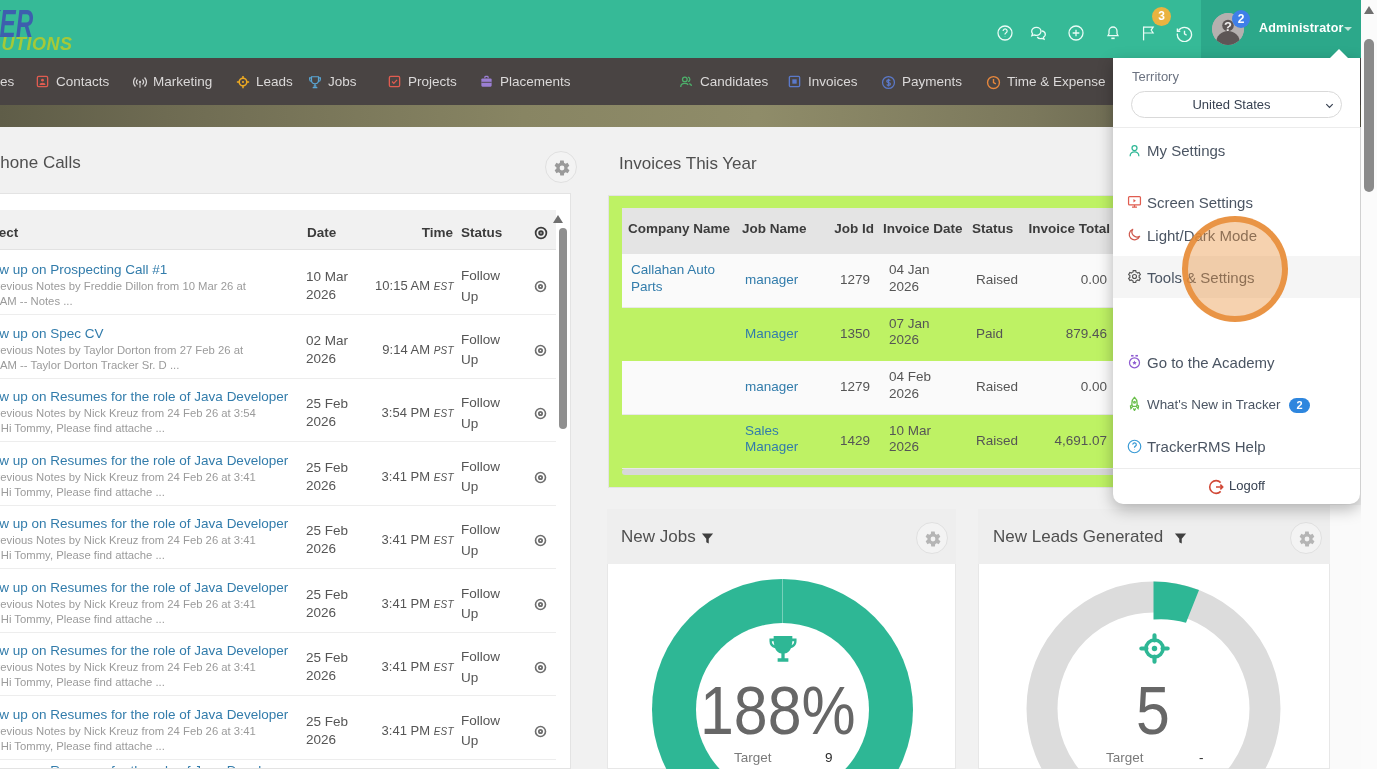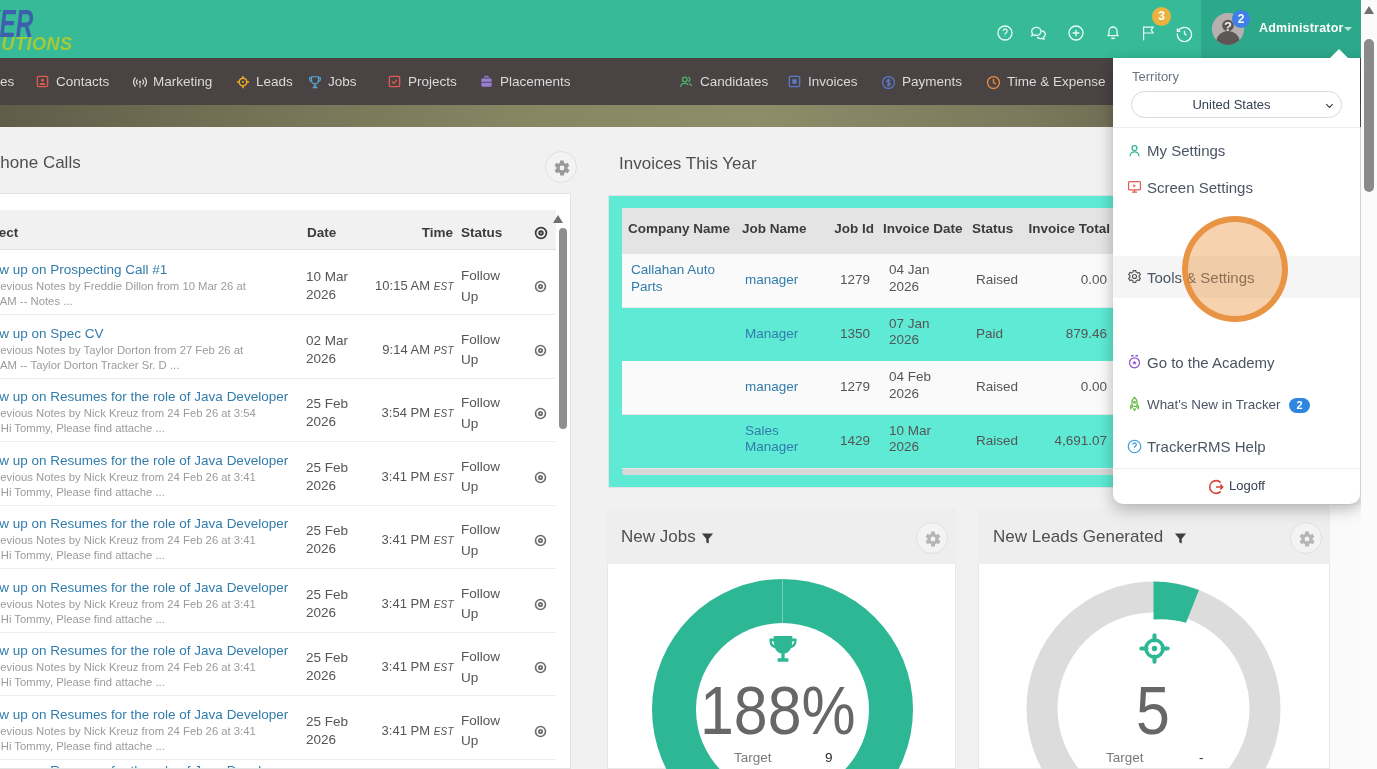--- a/index.html
+++ b/index.html
@@ -32,21 +32,21 @@
   #pc-head { position:absolute; left:0; top:16px; width:565px; height:40px; background:#f1f1f1; border-bottom:1px solid #e2e2e2; font-weight:bold; font-size:13.5px; color:#3c3c3c; }
   .pcr { position:absolute; left:0; width:565px; height:64px; border-bottom:1px solid #ededed; }
   .pc-link { position:absolute; top:11px; font-size:13.5px; color:#327cab; white-space:nowrap; }
   .pc-sub { position:absolute; font-size:11.3px; color:#9b9b9b; white-space:nowrap; top:28px; line-height:15px; }
   .pc-date { position:absolute; left:315px; top:17px; font-size:13.5px; color:#555; line-height:18.3px; }
   .pc-time { position:absolute; right:102px; top:27px; font-size:13px; color:#555; white-space:nowrap; }
   .pc-time span { font-size:10px; letter-spacing:0.3px;font-style:italic; }
   .pc-status { position:absolute; left:470px; top:15px; font-size:13.5px; color:#555; line-height:20.5px; }
   .pc-eye { position:absolute; left:543px; top:29px; }
   
-  #inv-table { position:absolute; left:608px; top:195px; width:752px; height:293px; background:#5eead4; border:1px solid #e3e3e3; }
+  #inv-table { position:absolute; left:608px; top:195px; width:752px; height:293px; background:#bef264; border:1px solid #e3e3e3; }
   #inv-head { position:absolute; left:13px; top:12px; width:725px; height:46px; background:#e4e4e4; font-weight:bold; font-size:13.5px; color:#3c3c3c; }
   .invr { position:absolute; left:13px; width:725px; height:54px; border-bottom:1px solid #e8e8e8; font-size:13.5px; color:#555; }
   .inv2 { position:absolute; top:8px; line-height:16.8px; }
   .inv1 { position:absolute; top:18px; }
   
   .dch { position:absolute; top:509px; height:55px; background:#eeeeee; }
   .dcb { position:absolute; top:564px; height:205px; background:#fff; border:1px solid #e7e7e7; border-top:none; overflow:hidden; }
   .bignum { position:absolute; font-size:68px; color:#676767; transform:scaleX(0.895); transform-origin:left; }
   .tgt { position:absolute; font-size:13.5px; color:#7a7a7a; }
   .tgtv { position:absolute; font-size:13.5px; color:#2b2b2b; }
@@ -378,27 +378,33 @@
   <div style="position:absolute;left:0;top:69px;width:247px;border-top:1px solid #ececec;"></div>
   <div style="position:absolute;left:0;top:198.1px;width:247px;height:42.3px;background:#f5f5f5;"></div>
 
   <div class="dd-item" style="top:71.5px;">
     <svg width="18" height="18" viewBox="0 0 24 24" fill="none" stroke="#2eb795" stroke-width="2">
         <circle cx="12" cy="8" r="4"></circle>
         <path d="M5 21a7 7 0 0 1 14 0" fill="none"></path>
       </svg>
     <div class="txt">My Settings</div>
   </div>
-  <div class="dd-item" style="top:108px;">
+  <div class="dd-item" style="top:123px;">
     <svg width="18" height="18" viewBox="0 0 24 24" fill="none" stroke="#e05c4f" stroke-width="2">
         <rect x="2.5" y="4" width="19" height="13.5" rx="1.5"></rect>
         <path d="M10.3 8l4 2.8-4 2.8z" fill="#e05c4f" stroke="none"></path>
         <path d="M8 21h8M12 17.5V21"></path>
       </svg>
     <div class="txt">Screen Settings</div>
+  </div>
+  <div class="dd-item" style="top:156.1px;">
+    <svg width="18" height="18" viewBox="0 0 24 24" fill="none" stroke="#cf5a4e" stroke-width="2" stroke-linejoin="round">
+        <path d="M20.2 14.9A8.1 8.1 0 0 1 9.1 3.8a8.6 8.6 0 1 0 11.1 11.1z" fill="none"></path>
+      </svg>
+    <div class="txt">Light/Dark Mode</div>
   </div>
   <div class="dd-item" style="top:198.4px;">
     <svg width="18" height="18" viewBox="0 0 24 24" fill="none" stroke="#555" stroke-width="1.8">
         <circle cx="12" cy="12" r="3.2"></circle>
         <path d="M19.4 13.5a7.7 7.7 0 0 0 0-3l2-1.5-2-3.5-2.4.9a7.7 7.7 0 0 0-2.6-1.5L14 2.5h-4l-.4 2.4a7.7 7.7 0 0 0-2.6 1.5l-2.4-.9-2 3.5 2 1.5a7.7 7.7 0 0 0 0 3l-2 1.5 2 3.5 2.4-.9a7.7 7.7 0 0 0 2.6 1.5l.4 2.4h4l.4-2.4a7.7 7.7 0 0 0 2.6-1.5l2.4.9 2-3.5z" fill="none"></path>
       </svg>
     <div class="txt">Tools &amp; Settings</div>
   </div>
   <div class="dd-item" style="top:283px;">
     <svg width="18" height="18" viewBox="0 0 24 24" fill="none" stroke="#8e5bd1" stroke-width="2">

